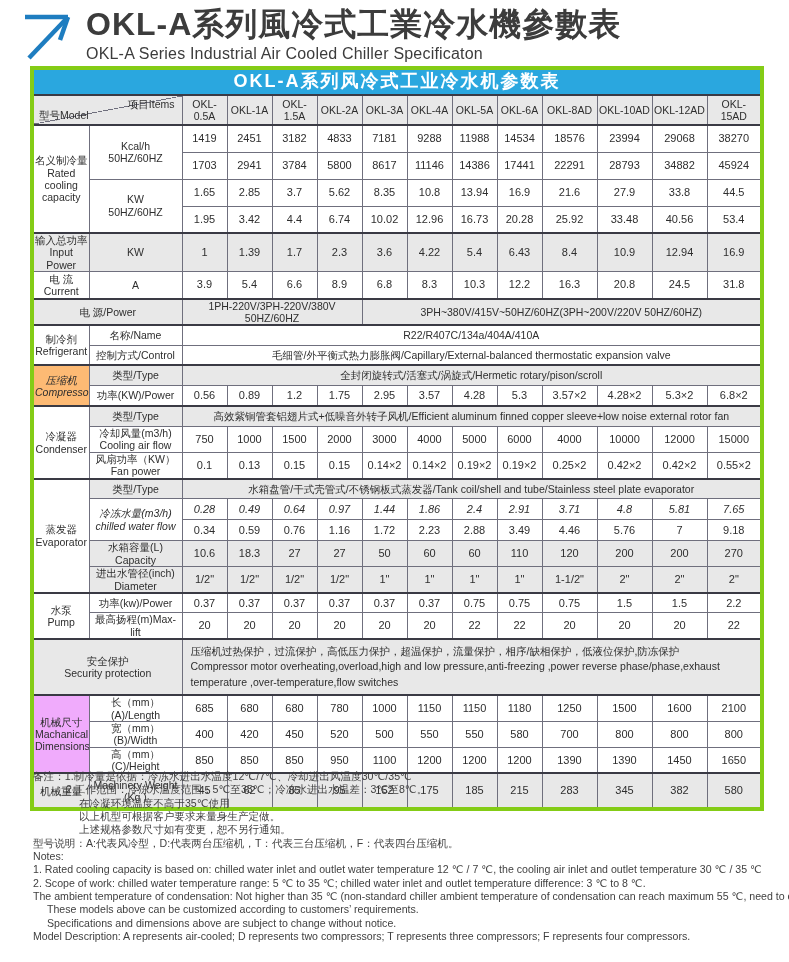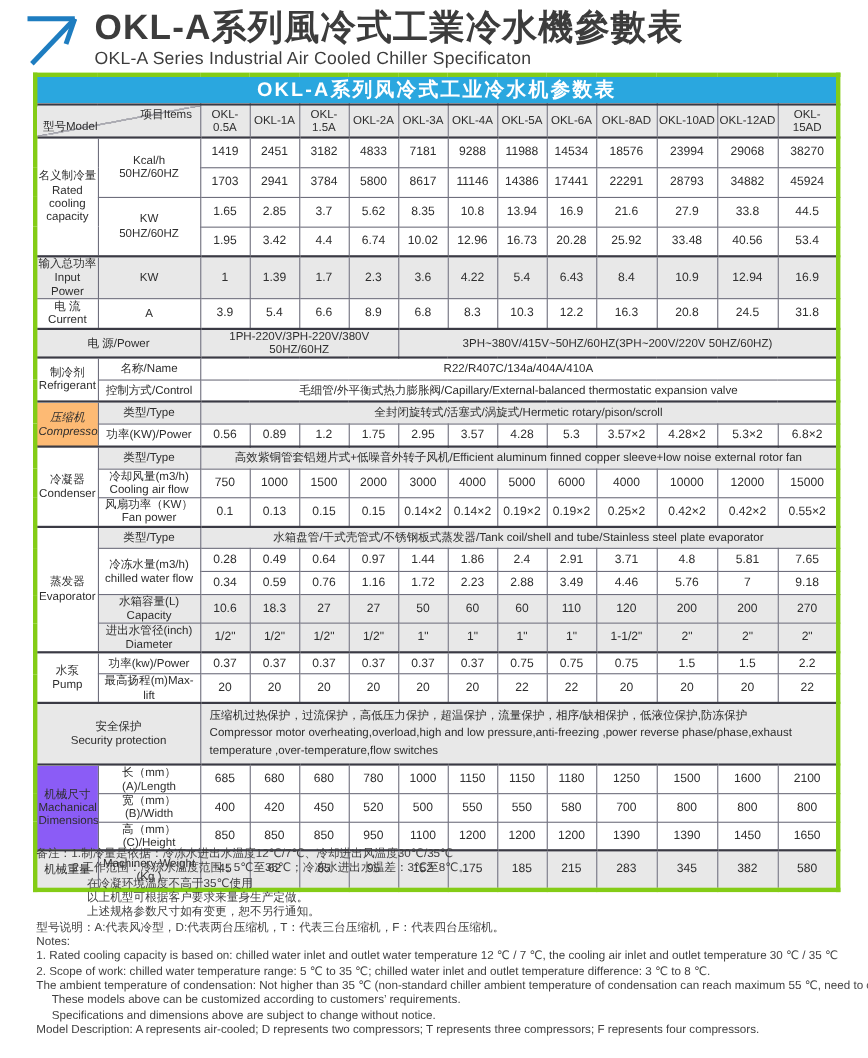--- a/index.html
+++ b/index.html
@@ -271,21 +271,21 @@
         <td class="val">0.42×2</td>
         <td class="val">0.42×2</td>
         <td class="val">0.55×2</td>
       </tr>
       <tr class="gray sec" style="height: 20px;">
         <td class="gl" rowspan="5" style="background: rgb(255, 255, 255);">蒸发器
 Evaporator</td>
         <td class="sl">类型/Type</td>
         <td class="tv" colspan="12">水箱盘管/干式壳管式/不锈钢板式蒸发器/Tank coil/shell and tube/Stainless steel plate evaporator</td>
       </tr>
-      <tr class="" style="height: 21px;">
+      <tr class="" style="height: 21px; font-style: italic;">
         <td class="sl" rowspan="2">冷冻水量(m3/h)
 chilled water flow</td>
         <td class="val">0.28</td>
         <td class="val">0.49</td>
         <td class="val">0.64</td>
         <td class="val">0.97</td>
         <td class="val">1.44</td>
         <td class="val">1.86</td>
         <td class="val">2.4</td>
         <td class="val">2.91</td>
@@ -372,21 +372,21 @@
         <td class="val">20</td>
         <td class="val">22</td>
       </tr>
       <tr class="gray sec" style="height: 56px;">
         <td class="gl" colspan="2">安全保护
 Security protection</td>
         <td class="tl" colspan="12">压缩机过热保护，过流保护，高低压力保护，超温保护，流量保护，相序/缺相保护，低液位保护,防冻保护
 Compressor motor overheating,overload,high and low pressure,anti-freezing ,power reverse phase/phase,exhaust temperature ,over-temperature,flow switches</td>
       </tr>
       <tr class="sec" style="height: 20px;">
-        <td class="gl" rowspan="3" style="background: #8b5cf6;">机械尺寸
+        <td class="gl" rowspan="3" style="background: #f0abfc;">机械尺寸
 Machanical
 Dimensions</td>
         <td class="sl">长（mm）(A)/Length</td>
         <td class="val">685</td>
         <td class="val">680</td>
         <td class="val">680</td>
         <td class="val">780</td>
         <td class="val">1000</td>
         <td class="val">1150</td>
         <td class="val">1150</td>

